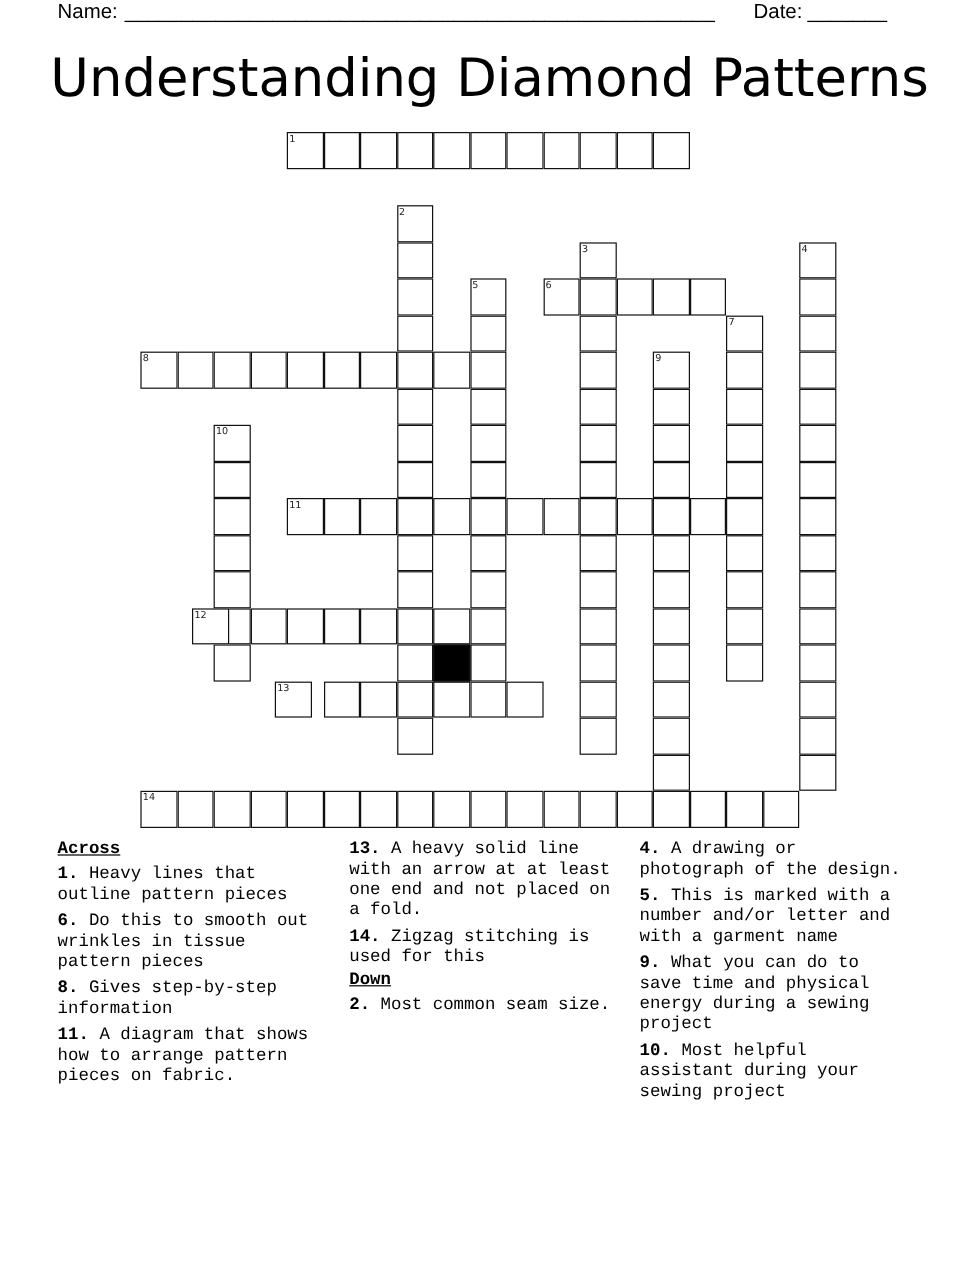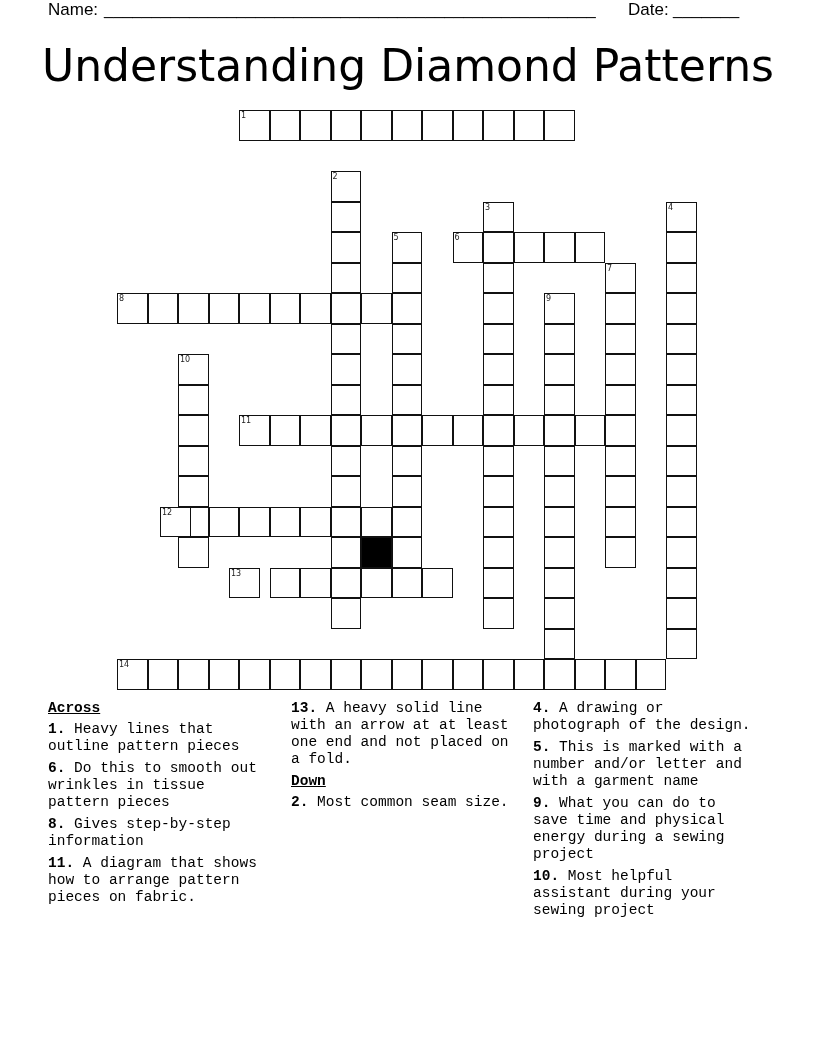--- a/index.html
+++ b/index.html
@@ -214,20 +214,21 @@
 <div class="clues col1">
   <div class="section-head">Across</div>
   <div class="clue"><span class="n">1.</span> <span>Heavy lines that outline pattern pieces</span></div>
   <div class="clue"><span class="n">6.</span> <span>Do this to smooth out wrinkles in tissue pattern pieces</span></div>
   <div class="clue"><span class="n">8.</span> <span>Gives step-by-step information</span></div>
   <div class="clue"><span class="n">11.</span> <span>A diagram that shows how to arrange pattern pieces on fabric.</span></div>
 </div>
 
 <div class="clues col2">
   <div class="clue"><span class="n">13.</span> <span>A heavy solid line with an arrow at at least one end and not placed on a fold.</span></div>
+  <div class="clue" style="margin-bottom:2px"><span class="n">14.</span> <span>Zigzag stitching is used for this</span></div>
   <div class="section-head">Down</div>
   <div class="clue"><span class="n">2.</span> <span>Most common seam size.</span></div>
 </div>
 
 <div class="clues col3">
   <div class="clue"><span class="n">4.</span> <span>A drawing or photograph of the design.</span></div>
   <div class="clue"><span class="n">5.</span> <span>This is marked with a number and/or letter and with a garment name</span></div>
   <div class="clue"><span class="n">9.</span> <span>What you can do to save time and physical energy during a sewing project</span></div>
   <div class="clue"><span class="n">10.</span> <span>Most helpful assistant during your sewing project</span></div>
 </div>

